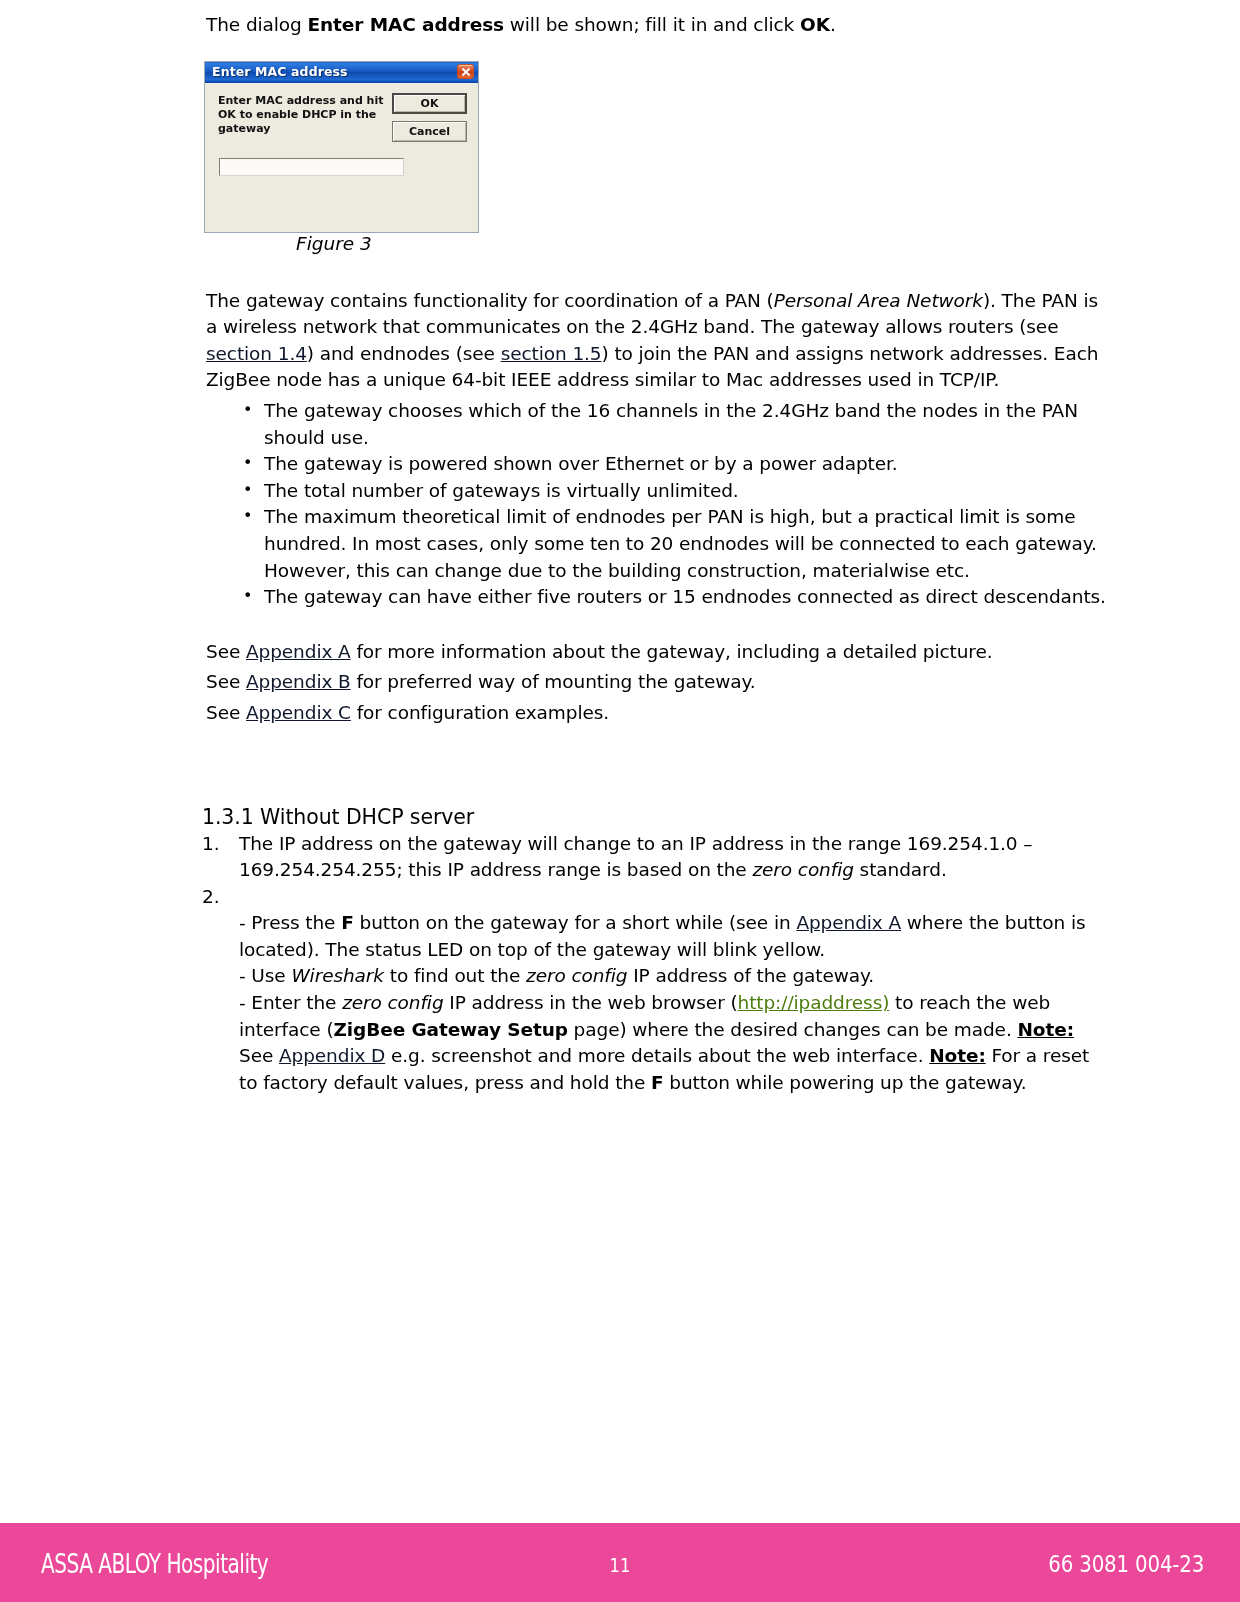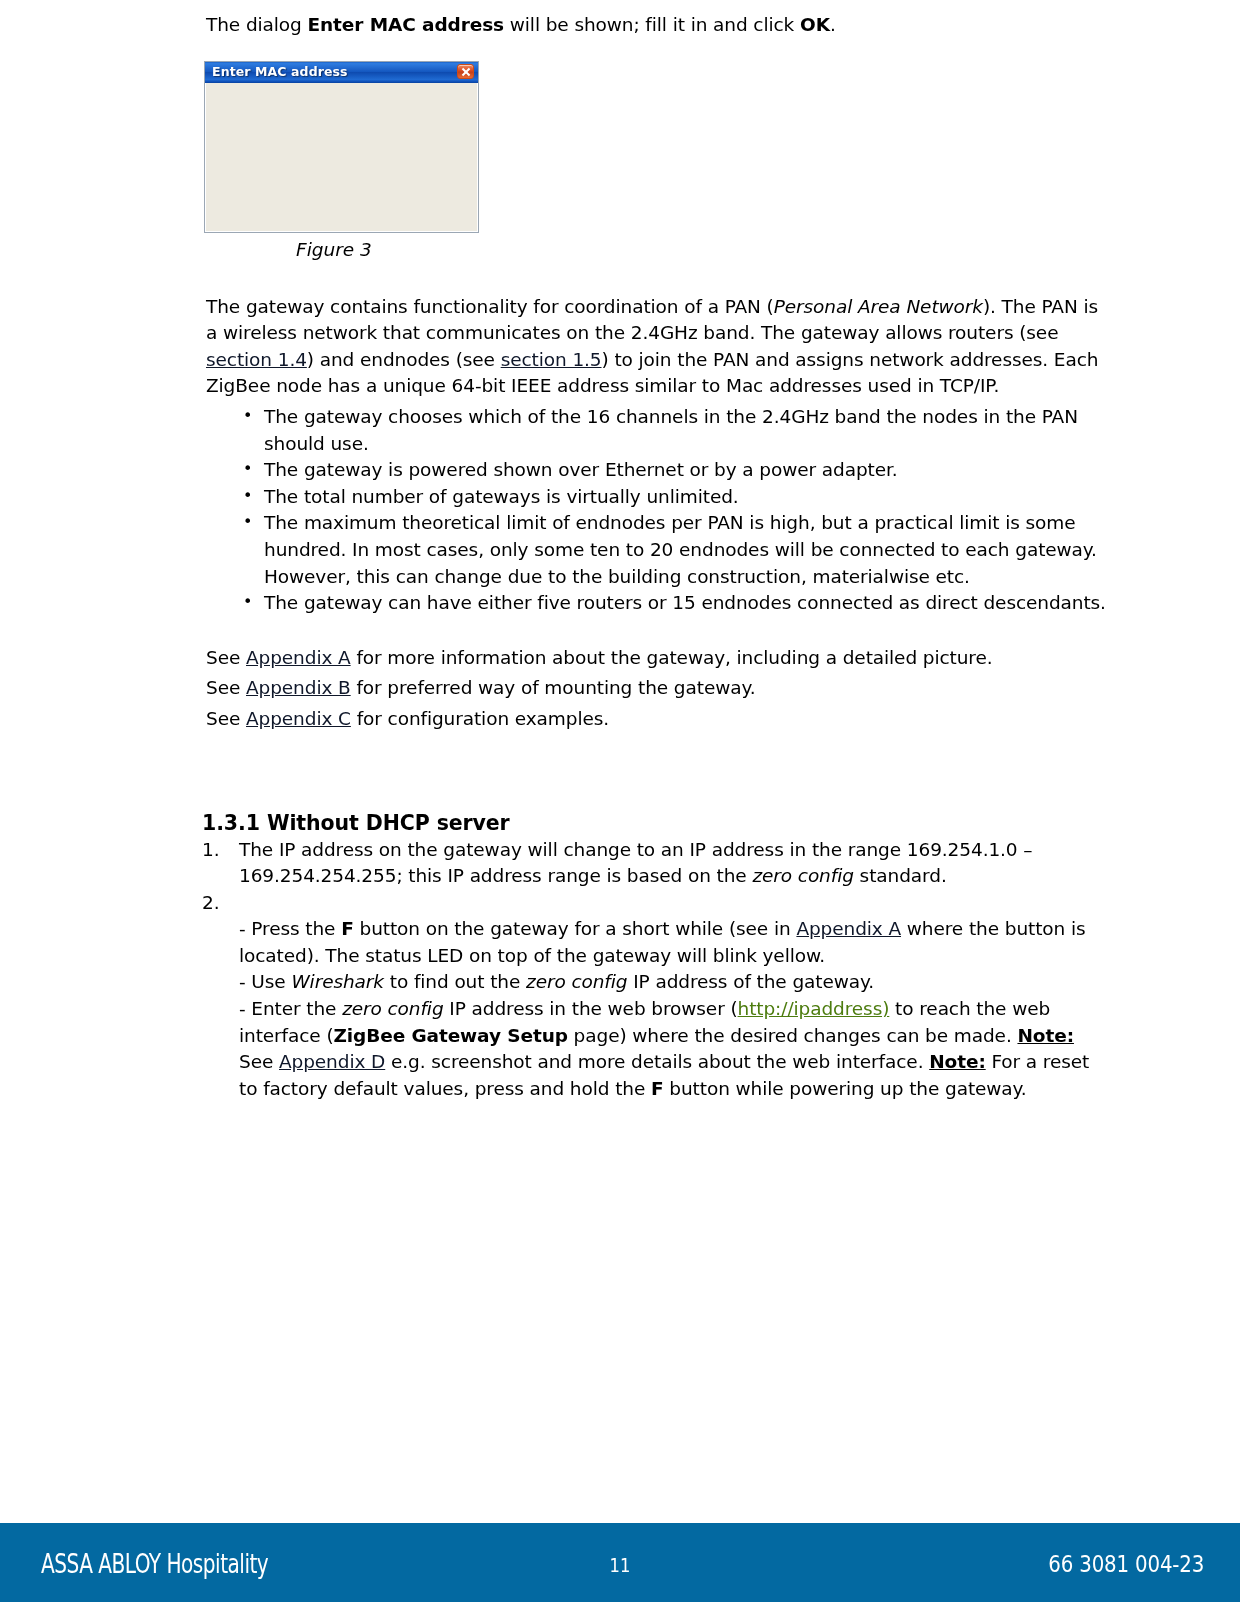--- a/index.html
+++ b/index.html
@@ -149,21 +149,20 @@
     width: 185px;
     height: 18px;
     background: #fbfaf6;
     border: 1px solid #80806e;
     border-right-color: #d8d4c8;
     border-bottom-color: #d8d4c8;
   }
   .fig-caption {
     font-size: 18.5px;
     font-style: italic;
-    margin-top: 6px;
     padding-left: 92px;
   }
 
   
   ul.bullets {
     margin: 0;
     padding: 0 0 0 0;
     list-style: none;
   }
   ul.bullets > li {
@@ -198,33 +197,33 @@
   }
   ol.steps > li:before {
     content: counter(stepc) ".";
     position: absolute;
     left: 0;
     top: 0;
   }
 
   h2.heading {
     font-size: 20.5px;
-    font-weight: bold;
+    font-weight: normal;
     margin: 0 0 2px 0;
     letter-spacing: -0.1px;
   }
 
   
   .footer {
     position: absolute;
     left: 0;
     top: 1523px;
     width: 1240px;
     height: 79px;
-    background: #0369a1;
+    background: #ec4899;
   }
   .footer-inner {
     position: relative;
     width: 100%;
     height: 100%;
   }
   .footer-brand {
     position: absolute;
     left: 41px;
     top: 26px;
@@ -269,20 +268,26 @@
     <p class="para"><span>The dialog </span><b>Enter MAC address</b><span> will be shown; fill it in and click </span><b>OK</b><span>.</span></p>
 
     <div class="spacer-18"></div>
 
     <div class="figure-wrap">
       <div class="dialog">
         <div class="dlg-titlebar">
           <span class="dlg-title">Enter MAC address</span>
           <span class="dlg-close"></span>
         </div>
+        <div class="dlg-body">
+          <div class="dlg-prompt">Enter MAC address and hit OK to enable DHCP in the gateway</div>
+          <div class="dlg-btn ok">OK</div>
+          <div class="dlg-btn cancel">Cancel</div>
+          <div class="dlg-input"></div>
+        </div>
       </div>
       <div class="fig-caption">Figure 3</div>
     </div>
 
     <div class="spacer-30"></div>
 
     <p class="para"><span>The gateway contains functionality for coordination of a PAN (</span><i>Personal Area Network</i><span>). The PAN is a wireless network that communicates on the 2.4GHz band. The gateway allows routers (see </span><span class="link">section 1.4</span><span>) and endnodes (see </span><span class="link">section 1.5</span><span>) to join the PAN and assigns network addresses. Each ZigBee node has a unique 64-bit IEEE address similar to Mac addresses used in TCP/IP.</span></p>
 
     <ul class="bullets">
       <li>The gateway chooses which of the 16 channels in the 2.4GHz band the nodes in the PAN should use.</li>

